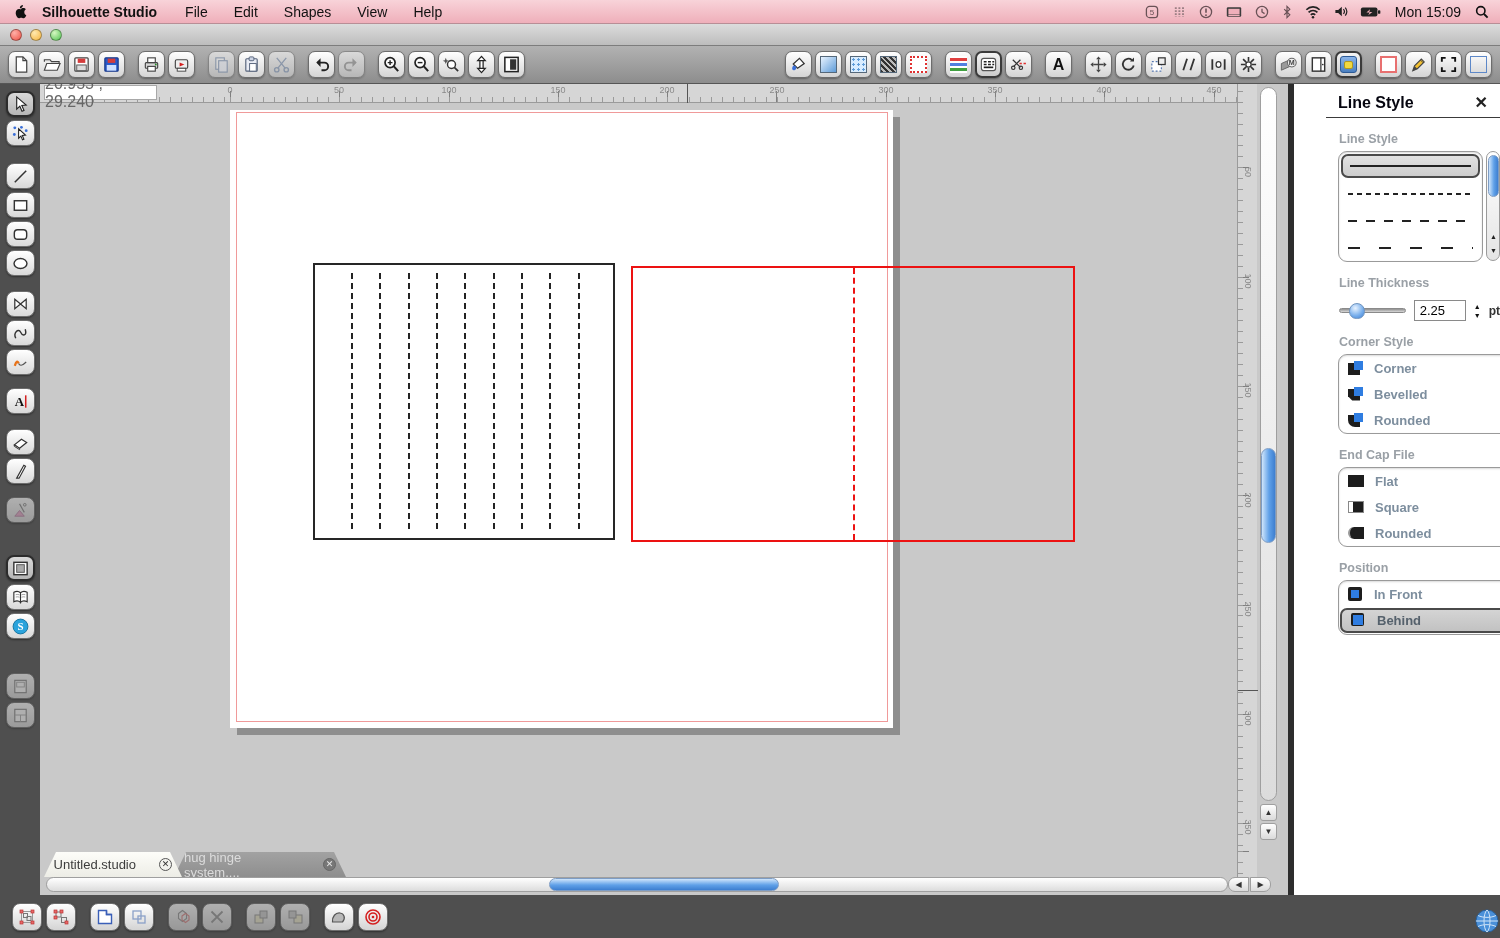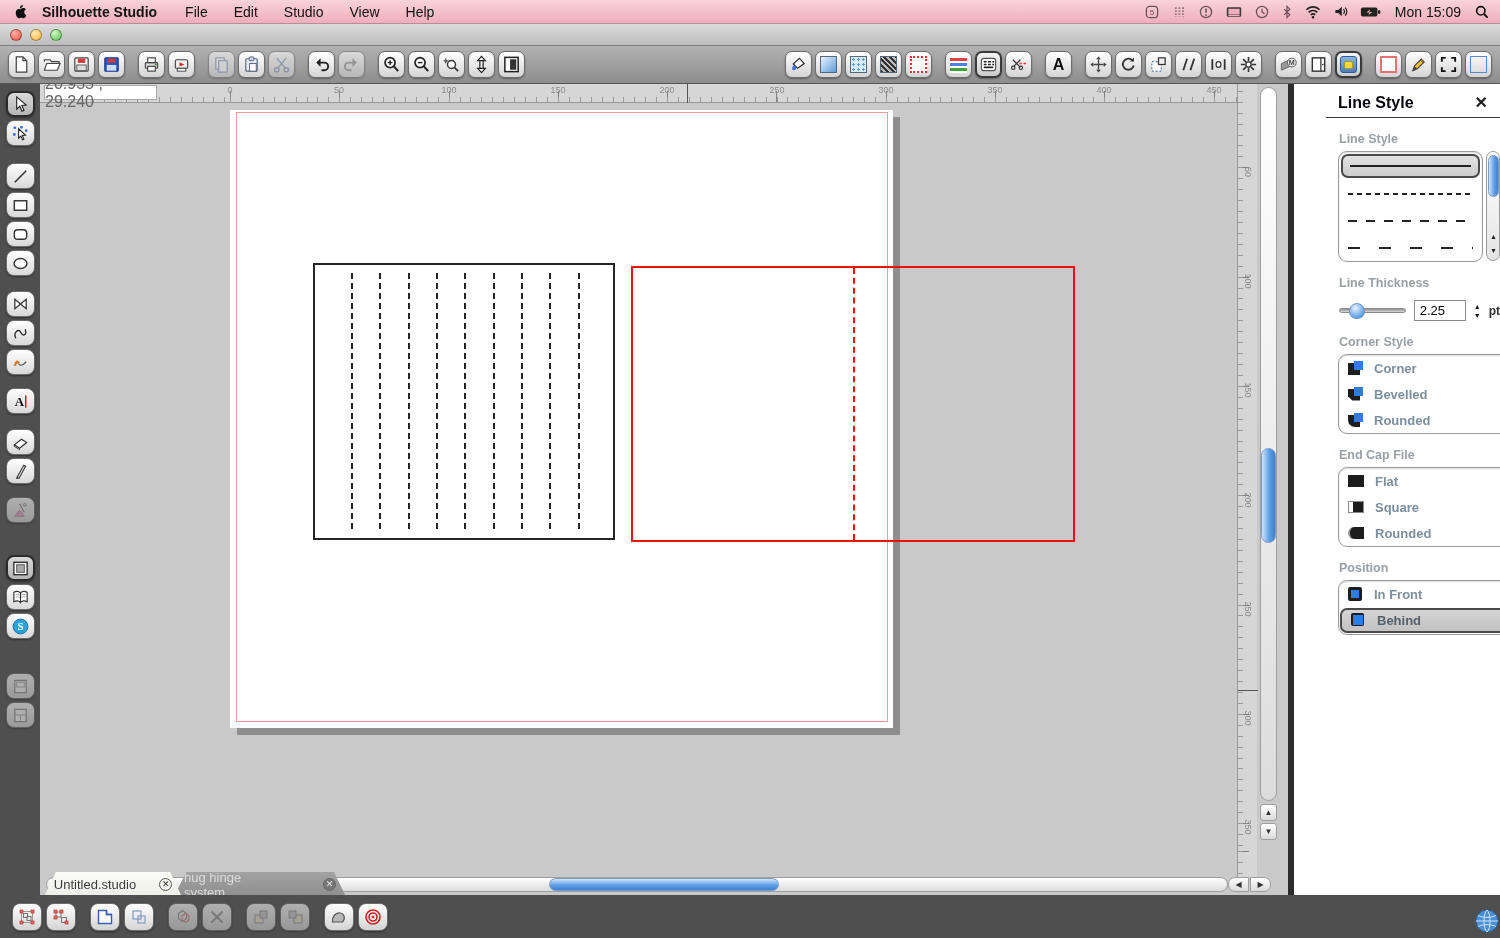--- a/index.html
+++ b/index.html
@@ -78,22 +78,22 @@
     box-shadow:7px 7px 0 rgba(70,70,70,.45); }
   #margin { position:absolute; left:6px; top:2px; width:652px; height:610px; border:1px solid #f09a9a; }
 
   #blackrect { position:absolute; left:273px; top:179px; width:302px; height:277px; border:2px solid #262626; }
   .vd { position:absolute; top:8px; bottom:9px; width:0; border-left:2px dashed #232323; }
   #redrect { position:absolute; left:591px; top:182px; width:444px; height:276px; border:2px solid #ec1212; }
   #reddash { position:absolute; left:813px; top:184px; height:272px; width:0; border-left:2px dashed #ec1212; }
 
   
   #tabs { position:absolute; left:4px; top:768px; height:25px; display:flex; }
-  .tab { height:25px; display:flex; align-items:center; justify-content:center; gap:23px; font-size:13px;
-    clip-path:polygon(12px 0, calc(100% - 12px) 0, 100% 100%, 0 100%); padding:0 10px;margin-top:20px; }
+  .tab { height:25px; display:flex; align-items:center; justify-content:flex-end; gap:23px; font-size:13px;
+    clip-path:polygon(12px 0, calc(100% - 12px) 0, 100% 100%, 0 100%); padding:0 10px; }
   .tab.active { width:138px; background:linear-gradient(#fdfdf9,#ededE6); color:#3c3c3c; z-index:2; }
   .tab.inactive { width:172px; background:linear-gradient(#a2a2a2,#8e8e8e); color:#dcdcdc; margin-left:-8px; z-index:1; }
   .tclose { width:13px; height:13px; border-radius:50%; font-size:9px; line-height:11px; text-align:center; flex:none; }
   .tab.active .tclose { border:1.5px solid #555; color:#333; background:#f2f2ee; }
   .tab.inactive .tclose { background:#777; color:#e8e8e8; border:1px solid #666; }
 
   
   .track { background:linear-gradient(#ffffff,#dcdcdc); border:1px solid #9f9f9f; }
   #hscroll { position:absolute; left:6px; top:793px; width:1182px; height:15px; border-radius:8px; }
   #hthumb { position:absolute; left:509px; top:794px; width:230px; height:13px; border-radius:7px;
@@ -155,21 +155,21 @@
 <body>
 
 <div id="menubar">
   <span class="apple"><svg width="16" height="17" viewBox="0 0 16 17">
         <path d="M8.6 4.1c.9-1.1 2.3-1.2 2.3-1.2s.2 1.3-.8 2.4c-1 1.2-2.2 1-2.2 1s-.2-1.2.7-2.2z" fill="#111"></path>
         <path d="M8.3 6.8c.7 0 1.7-.8 3-.8 1 0 2 .5 2.6 1.3-1 .7-1.6 1.6-1.6 2.9 0 1.5.9 2.6 2 3-.4 1.1-1.5 3-2.8 3-.8 0-1.3-.5-2.3-.5s-1.6.5-2.3.5c-1.4 0-3.2-2.8-3.2-5.2 0-2.6 1.7-3.9 3.2-3.9 1 0 1.8.7 2.4.7z" fill="#111"></path>
       </svg></span>
   <span class="appname">Silhouette Studio</span>
   <span class="mitem">File</span>
   <span class="mitem">Edit</span>
-  <span class="mitem">Studio</span>
+  <span class="mitem">Shapes</span>
   <span class="mitem">View</span>
   <span class="mitem">Help</span>
   <span class="mright">
     <span class="sicon">
         <svg width="16" height="16" viewBox="0 0 20 20">
           <rect x="3" y="3" width="14" height="14" rx="4" fill="none" stroke="#6a5257" stroke-width="1.6"></rect>
           <text x="10" y="14" font-size="10" text-anchor="middle" fill="#6a5257" font-family="Liberation Sans">5</text>
         </svg>
       </span>
     <span class="sicon">

